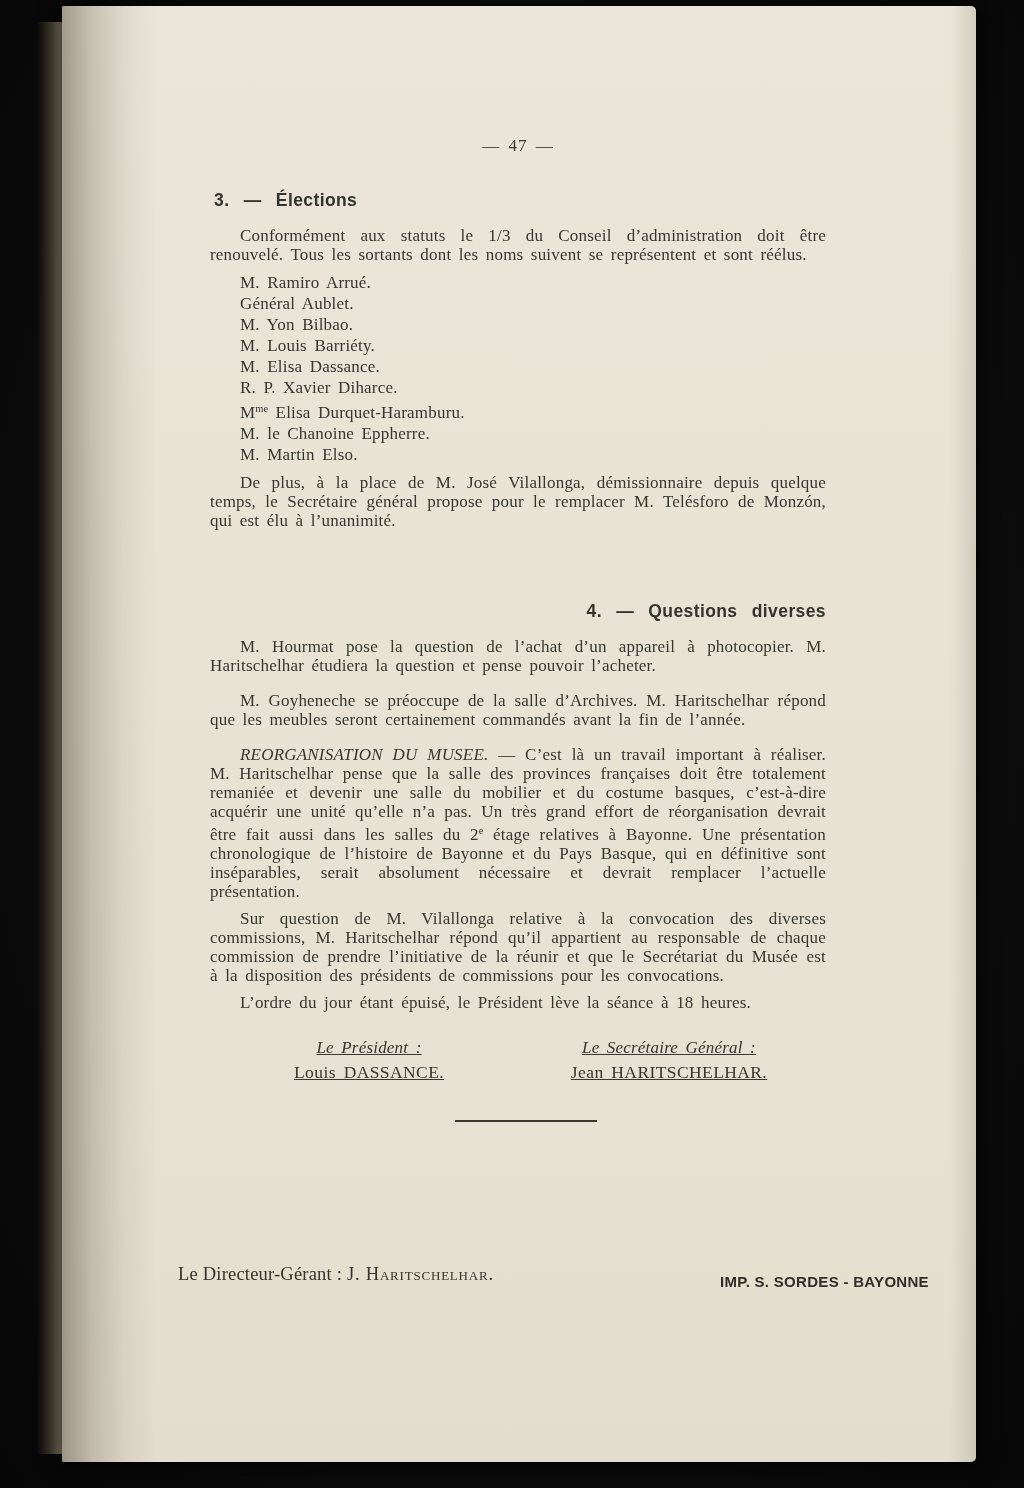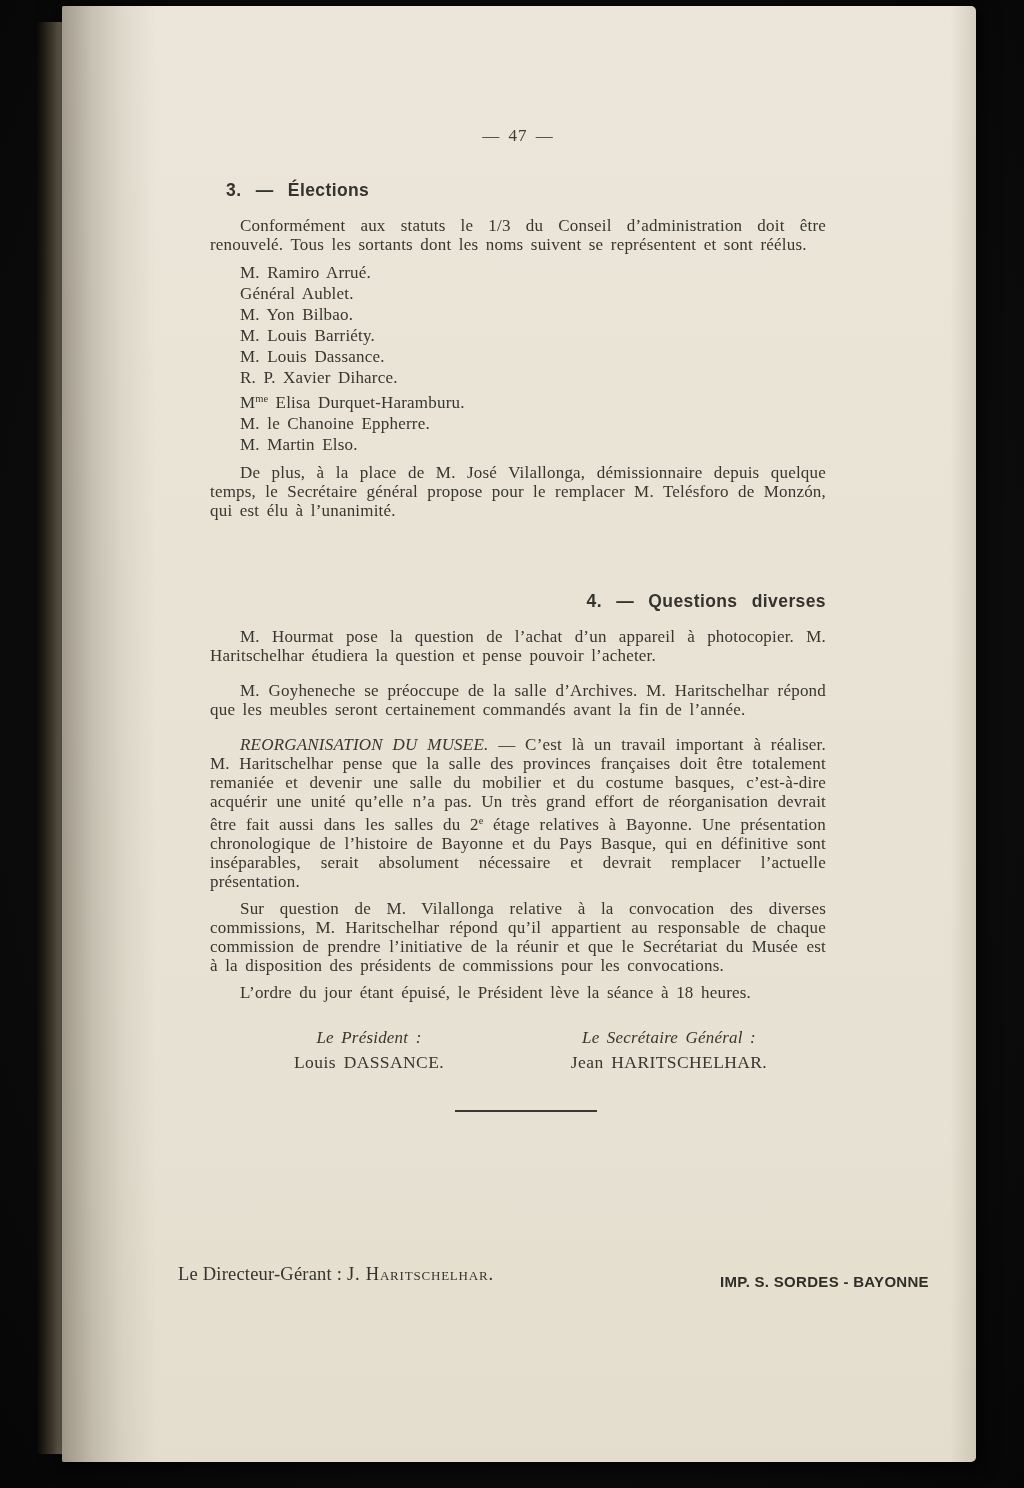--- a/index.html
+++ b/index.html
@@ -46,21 +46,21 @@
     pointer-events: none;
   }
   .edge-shade-right {
     position: absolute; right: 0; top: 0; bottom: 0; width: 26px;
     border-radius: 0 5px 5px 0;
     background: linear-gradient(270deg, rgba(90,80,60,0.16) 0%, rgba(90,80,60,0) 100%);
     pointer-events: none;
   }
   .content {
     position: absolute;
-    left: 148px; top: 2px;
+    left: 148px; top: 12px;
     width: 616px;
     color: #37362f;
     font-size: 17px;
     line-height: 19px;
     padding-top: 118px;
     letter-spacing: 0.2px;
     word-spacing: 3px;
   }
   .page-number {
     text-align: center;
@@ -68,21 +68,21 @@
     letter-spacing: 1px;
     color: #3c3b34;
   }
   .heading {
     font-family: "Liberation Sans", sans-serif;
     font-weight: bold;
     font-size: 17.5px;
     letter-spacing: 0.4px;
     word-spacing: 9px;
     color: #34332d;
-    margin: 36px 0 0 16px;
+    margin: 36px 0 0 4px;
   }
   .heading.h4 { margin-top: 72px; text-align: right; }
   .para {
     margin: 16px 0 0 0;
     text-align: justify;
     text-indent: 30px;
   }
   .para.tight { margin-top: 8px; }
   .para.m14 { }
   .para.m8 { margin-top: 8px; }
@@ -93,20 +93,21 @@
   .name-line { padding-left: 30px; }
   .sup {
     font-size: 10.5px;
     vertical-align: 6px;
     letter-spacing: 0;
   }
   .lead-italic { font-style: italic; }
   .sig-row {
     display: flex;
     margin-top: 26px;
+    text-decoration: underline;
   }
   .sig-col { width: 230px; text-align: center; }
   .sig-col.left { margin-left: 44px; }
   .sig-col.right { margin-left: 70px; }
   .sig-title { font-style: italic; font-size: 17px; }
   .sig-name { margin-top: 6px; font-size: 17.5px; letter-spacing: 0.4px; }
   .divider {
     width: 142px;
     border-top: 2.5px solid #3a3831;
     margin: 38px auto 0 auto;
@@ -152,21 +153,21 @@
 
     <div class="heading">3. — Élections</div>
 
     <p class="para">Conformément aux statuts le 1/3 du Conseil d’administration doit être renouvelé. Tous les sortants dont les noms suivent se représentent et sont réélus.</p>
 
     <div class="names">
       <div class="name-line">M. Ramiro Arrué.</div>
       <div class="name-line">Général Aublet.</div>
       <div class="name-line">M. Yon Bilbao.</div>
       <div class="name-line">M. Louis Barriéty.</div>
-      <div class="name-line">M. Louis Dassance.</div>
+      <div class="name-line">M. Elisa Dassance.</div>
       <div class="name-line">R. P. Xavier Diharce.</div>
       <div class="name-line"><span>M</span><span class="sup">me</span><span> Elisa Durquet-Haramburu.</span></div>
       <div class="name-line">M. le Chanoine Eppherre.</div>
       <div class="name-line">M. Martin Elso.</div>
     </div>
 
     <p class="para tight">De plus, à la place de M. José Vilallonga, démissionnaire depuis quelque temps, le Secrétaire général propose pour le remplacer M. Telésforo de Monzón, qui est élu à l’unanimité.</p>
 
     <div class="heading h4">4. — Questions diverses</div>
 

